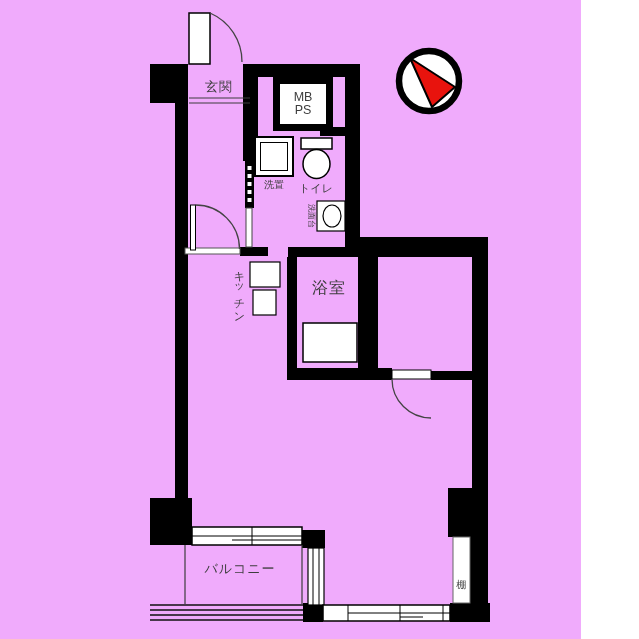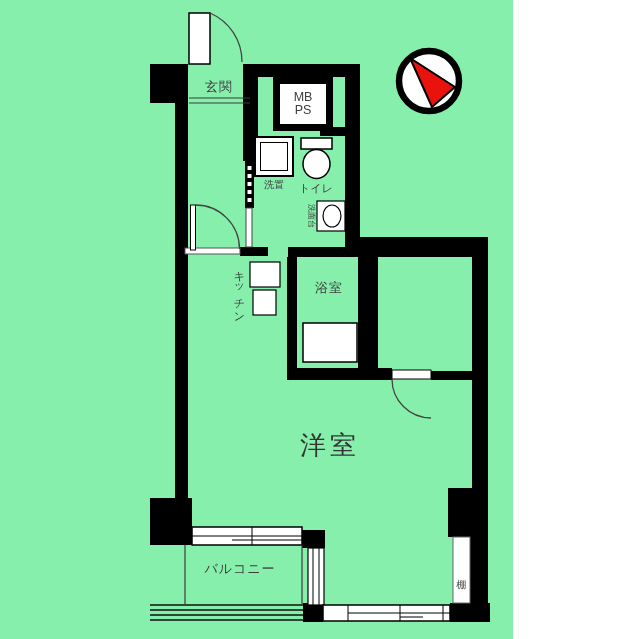--- a/index.html
+++ b/index.html
@@ -1,31 +1,31 @@
 <!DOCTYPE html>
 <html><head>
 <meta charset="utf-8">
 <style>
   html,body{margin:0;padding:0;background:#fff;}
   .stage{
-    position:relative;width:513px;height:639px;background:#86efac;overflow:hidden;
+    position:relative;width:581px;height:639px;background:#f0abfc;overflow:hidden;
     font-family:"Liberation Sans","DejaVu Sans",sans-serif;
   }
   .plan-svg{position:absolute;left:0;top:0;}
   .lbl{
     position:absolute;transform:translate(-50%,-50%);
     color:#3d3d3d;white-space:nowrap;text-align:center;line-height:1.15;
   }
   .lbl-entrance{left:219px;top:87px;font-size:13px;letter-spacing:1px;}
   .lbl-mbps{left:303px;top:104px;font-size:12.5px;line-height:1.05;}
   .lbl-washer{left:274px;top:157px;font-size:10px;margin-top:28px;}
   .lbl-toilet{left:316px;top:188px;font-size:11px;text-align:right;}
   .lbl-vanity{left:311px;top:216px;font-size:8px;writing-mode:vertical-rl;text-orientation:sideways;}
   .lbl-kitchen{left:239px;top:291px;font-size:11px;writing-mode:vertical-rl;text-orientation:upright;letter-spacing:1px;}
-  .lbl-bath{left:329px;top:288px;font-size:13px;letter-spacing:1px;}
+  .lbl-bath{left:329px;top:288px;font-size:16px;letter-spacing:1px;}
   .lbl-wic{left:420px;top:300px;font-size:12px;}
   .lbl-room{left:330px;top:446px;font-size:26px;letter-spacing:4px;color:#333;}
   .lbl-balcony{left:240px;top:569px;font-size:13px;letter-spacing:1px;text-align:center;}
   .lbl-shelf{left:461px;top:571px;font-size:10px;writing-mode:vertical-rl;text-orientation:upright;}
 </style>
 </head>
 <body>
 
 <div class="stage">
 
@@ -135,17 +135,16 @@
   <div class="lbl lbl-entrance">玄関</div>
   <div class="lbl lbl-mbps">
     <div>MB</div>
     <div>PS</div>
   </div>
   <div class="lbl lbl-washer">洗置</div>
   <div class="lbl lbl-toilet">トイレ</div>
   <div class="lbl lbl-vanity">洗面台</div>
   <div class="lbl lbl-kitchen">キッチン</div>
   <div class="lbl lbl-bath">浴室</div>
-  <div class="lbl lbl-room">洋室</div>
   <div class="lbl lbl-balcony">バルコニー</div>
   <div class="lbl lbl-shelf">棚</div>
 
 </div>
 
 </body></html>

